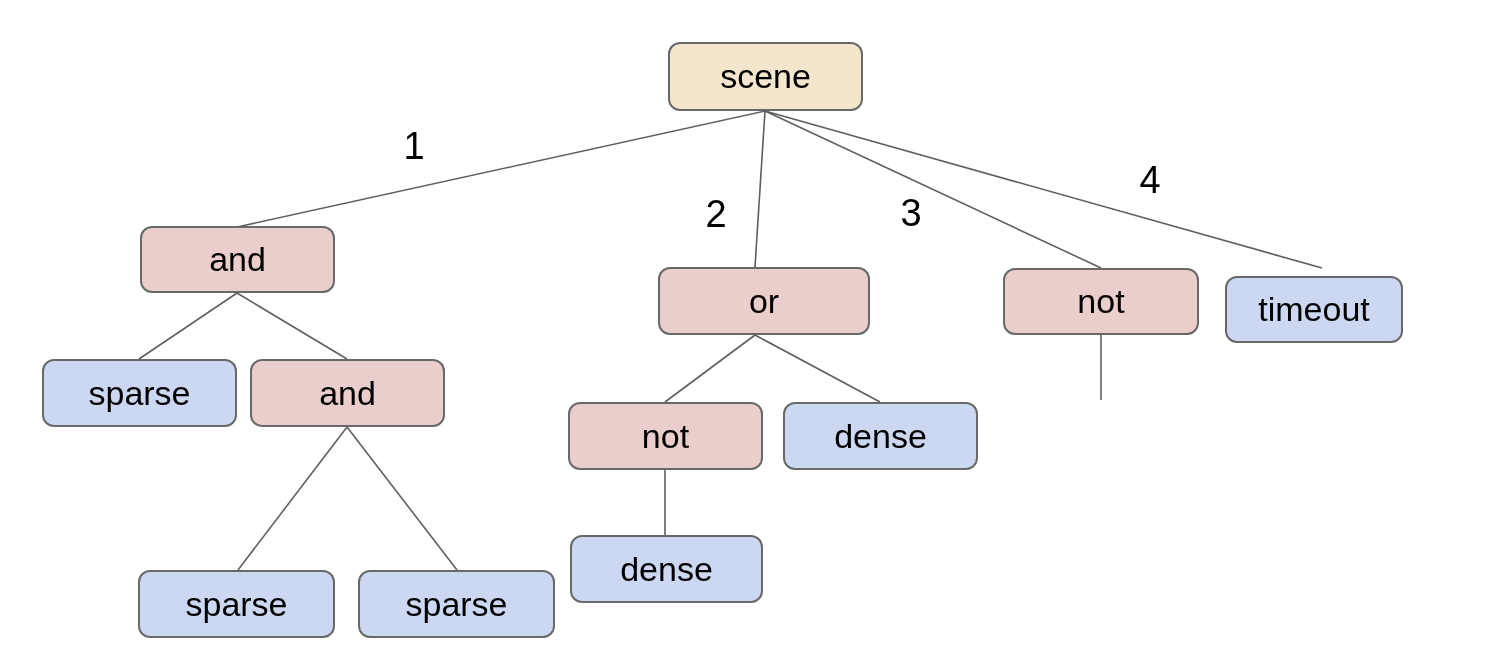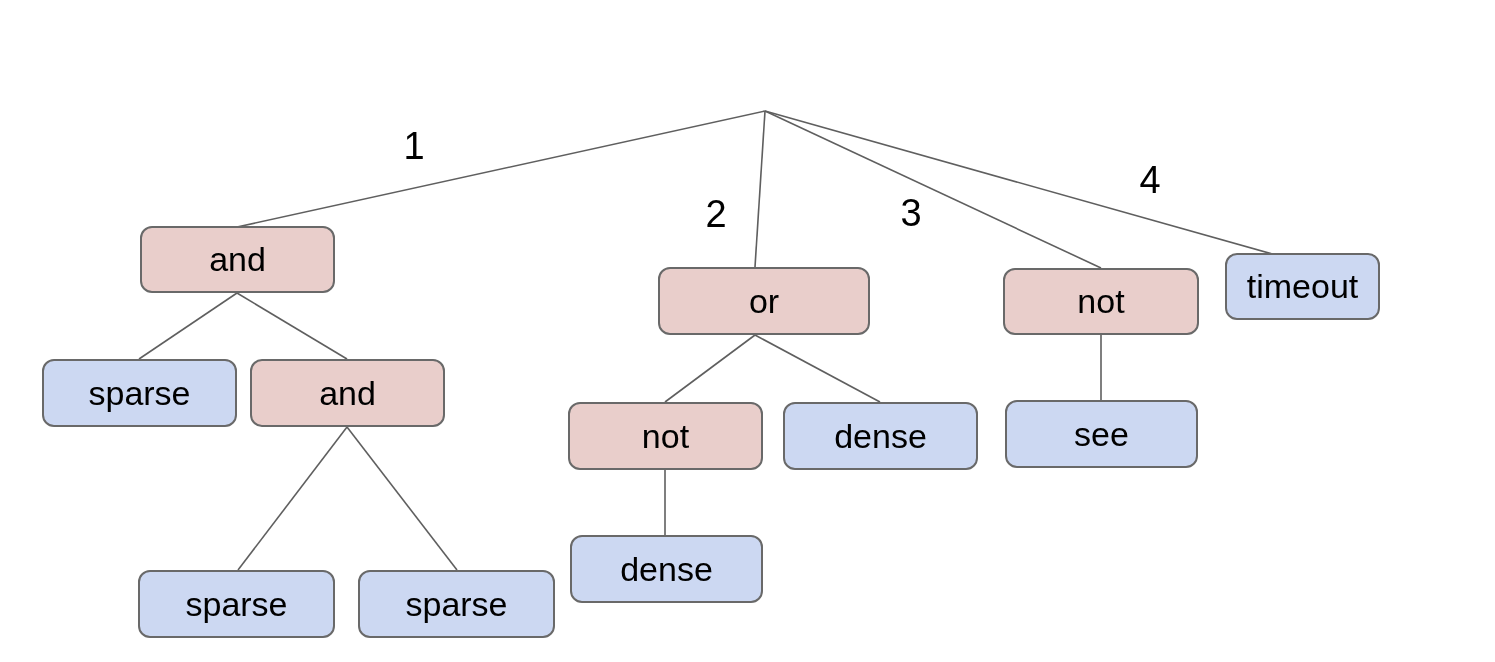--- a/index.html
+++ b/index.html
@@ -64,26 +64,26 @@
     <line x1="755" y1="335" x2="880" y2="402"></line>
     <line x1="1101" y1="335" x2="1101" y2="400"></line>
     <line x1="665" y1="470" x2="665" y2="535"></line>
   </svg>
 
   <div class="edge-label" style="left:414px; top:146px;">1</div>
   <div class="edge-label" style="left:716px; top:214px;">2</div>
   <div class="edge-label" style="left:911px; top:213px;">3</div>
   <div class="edge-label" style="left:1150px; top:180px;">4</div>
 
+  <div class="node root" style="left:668px;  top:42px;  width:195px; height:69px;">scene</div>
   <div class="node operator" style="left:140px;  top:226px; width:195px; height:67px;">and</div>
   <div class="node operator" style="left:658px;  top:267px; width:212px; height:68px;">or</div>
   <div class="node operator" style="left:1003px; top:268px; width:196px; height:67px;">not</div>
-  <div class="node leaf" style="left:1225px; top:253px; width:155px; height:67px;">timeout</div>
+  <div class="node leaf" style="left:1225px; top:276px; width:178px; height:67px;">timeout</div>
   <div class="node leaf" style="left:42px;   top:359px; width:195px; height:68px;">sparse</div>
   <div class="node operator" style="left:250px;  top:359px; width:195px; height:68px;">and</div>
   <div class="node operator" style="left:568px;  top:402px; width:195px; height:68px;">not</div>
   <div class="node leaf" style="left:783px;  top:402px; width:195px; height:68px;">dense</div>
-  <div class="node leaf" style="left:1005px; top:400px; width:193px; height:68px;">see</div>
   <div class="node leaf" style="left:570px;  top:535px; width:193px; height:68px;">dense</div>
   <div class="node leaf" style="left:138px;  top:570px; width:197px; height:68px;">sparse</div>
   <div class="node leaf" style="left:358px;  top:570px; width:197px; height:68px;">sparse</div>
 
 </div>
 
 </body></html>

